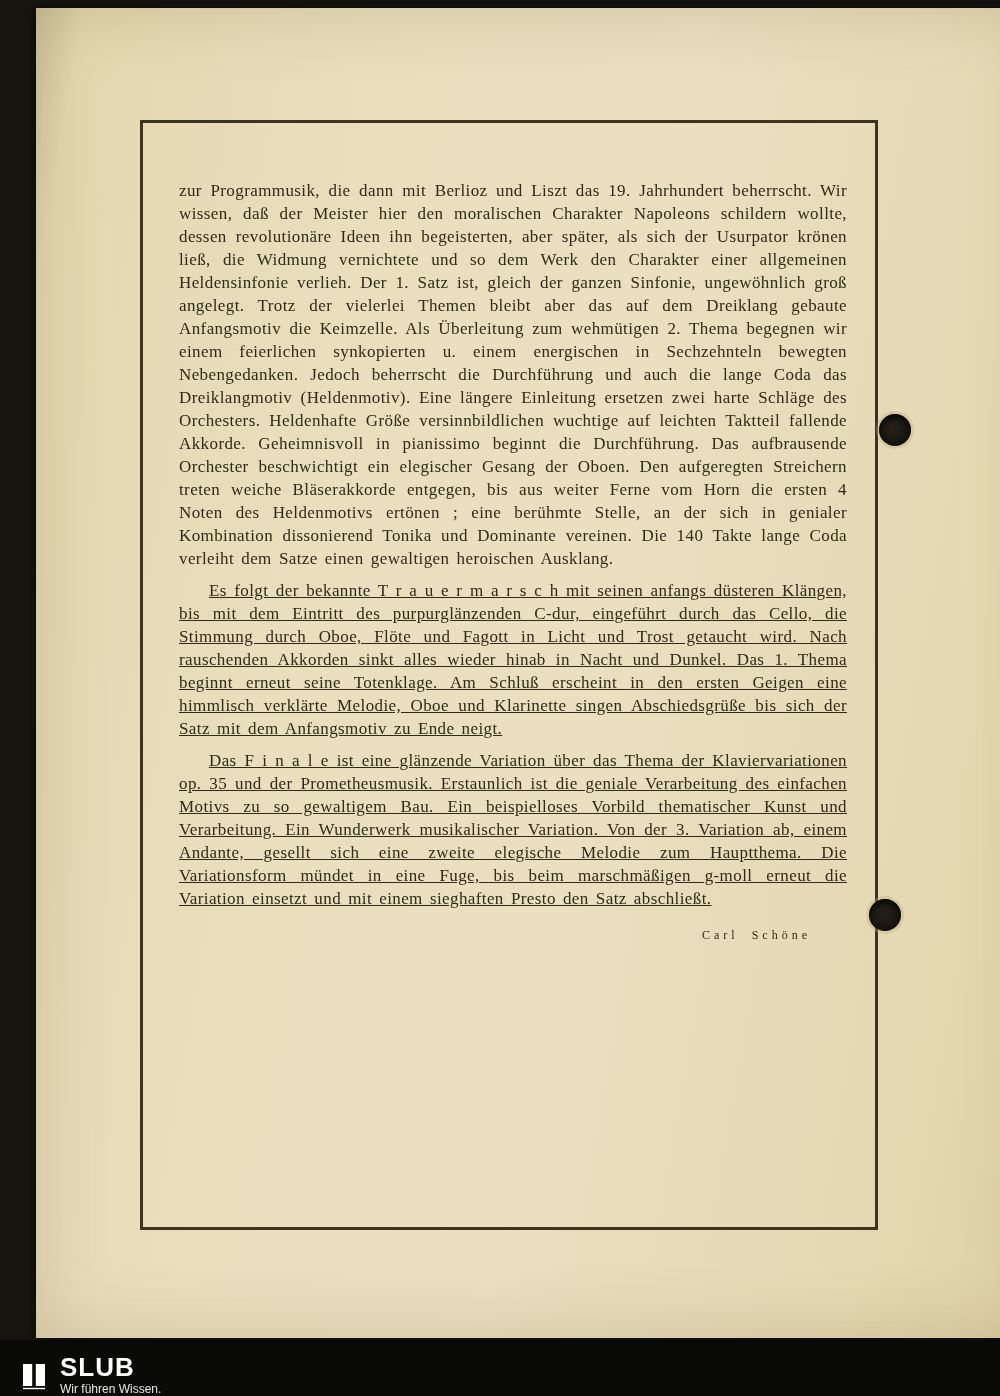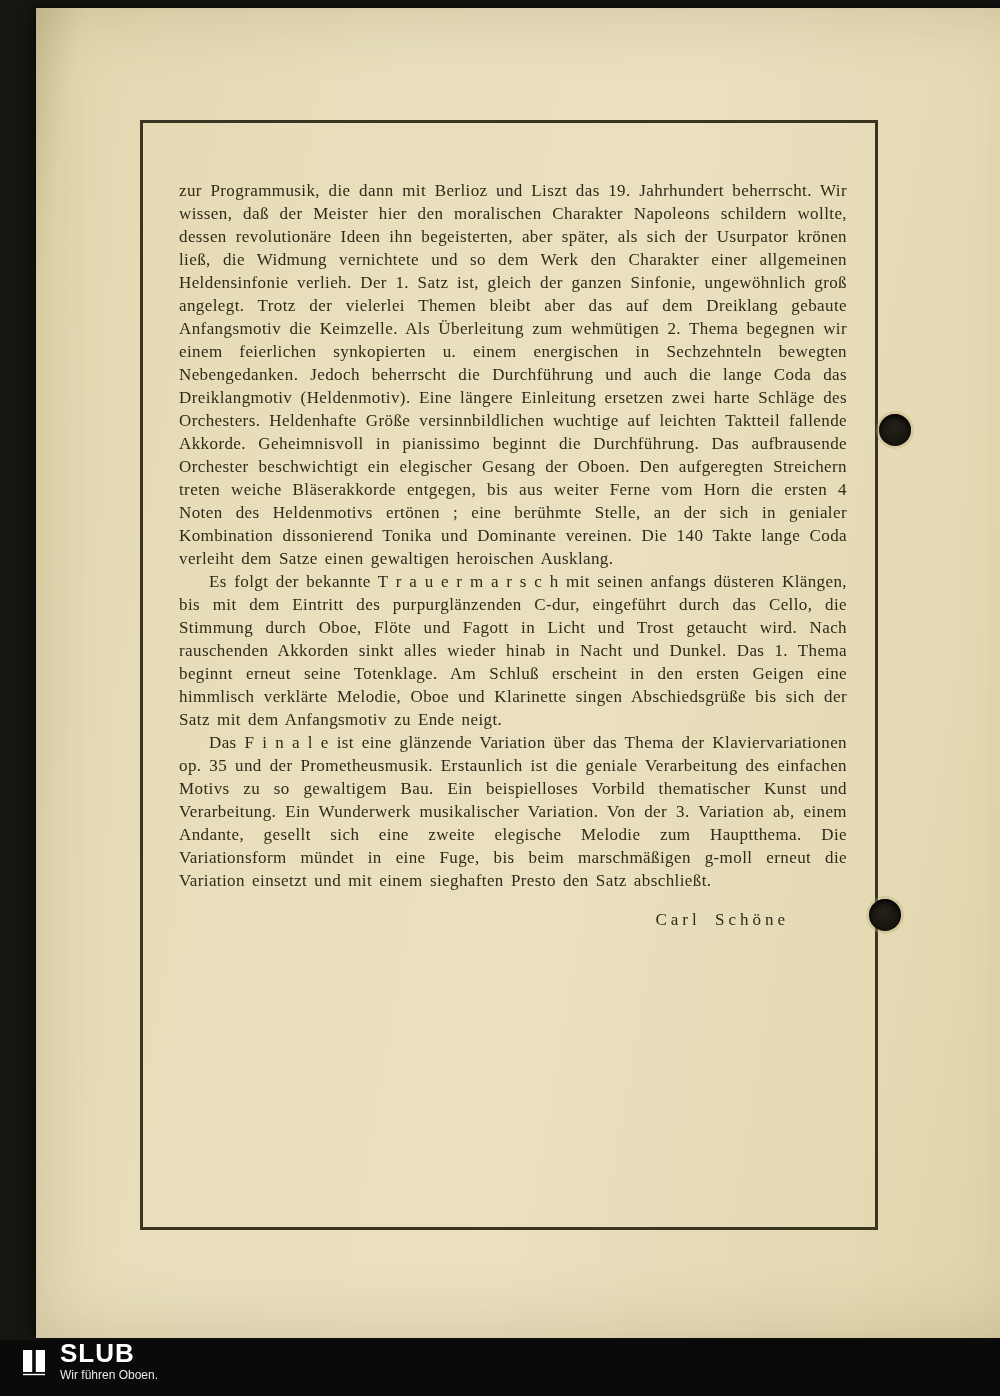--- a/index.html
+++ b/index.html
@@ -41,27 +41,29 @@
   }
   .para {
     margin: 0;
     font-size: 17px;
     line-height: 23px;
     text-align: justify;
     letter-spacing: 0.4px;
     word-spacing: 2.5px;
   }
   .para + .para {
+    margin-top: 9px;
+    text-decoration: underline;
   }
   .para.indent {
     text-indent: 30px;
   }
   .signature {
-    margin: 18px 58px 0 0;
-    font-size: 17px;
+    margin: 18px 36px 0 0;
+    font-size: 12px;
     text-align: right;
     letter-spacing: 4px;
     word-spacing: 6px;
     color: #2f2a19;
   }
   .hole {
     position: absolute;
     width: 32px;
     height: 32px;
     border-radius: 50%;
@@ -73,21 +75,21 @@
 
   .footer {
     position: absolute;
     left: 0;
     bottom: 0;
     width: 1000px;
     height: 56px;
     background: rgba(9, 9, 9, 0.9);
     display: flex;
     justify-content: space-between;
-    align-items: flex-start;
+    align-items: flex-end;
     box-sizing: border-box;
     padding: 0 24px 0 20px;
     font-family: "Liberation Sans", sans-serif;
     color: #ffffff;
   }
   .footer-left, .footer-right {
     display: flex;
     align-items: center;
     gap: 12px;
   }
@@ -132,16 +134,16 @@
   <div class="footer-left">
     <span class="icon-wrap">
       <svg width="28" height="32" viewBox="0 0 28 32" aria-hidden="true">
         <path fill="#ffffff" d="M3 5h9.2v22H3z"></path>
         <path fill="#ffffff" d="M15.8 5H25v22h-9.2z"></path>
         <path fill="none" stroke="#ffffff" stroke-width="1.4" d="M3 29.5h22"></path>
       </svg>
     </span>
     <div class="slub-text">
       <div class="slub-name">SLUB</div>
-      <div class="slub-tagline">Wir führen Oboen.</div>
+      <div class="slub-tagline">Wir führen Wissen.</div>
     </div>
   </div>
 </div>
 
 </body></html>

